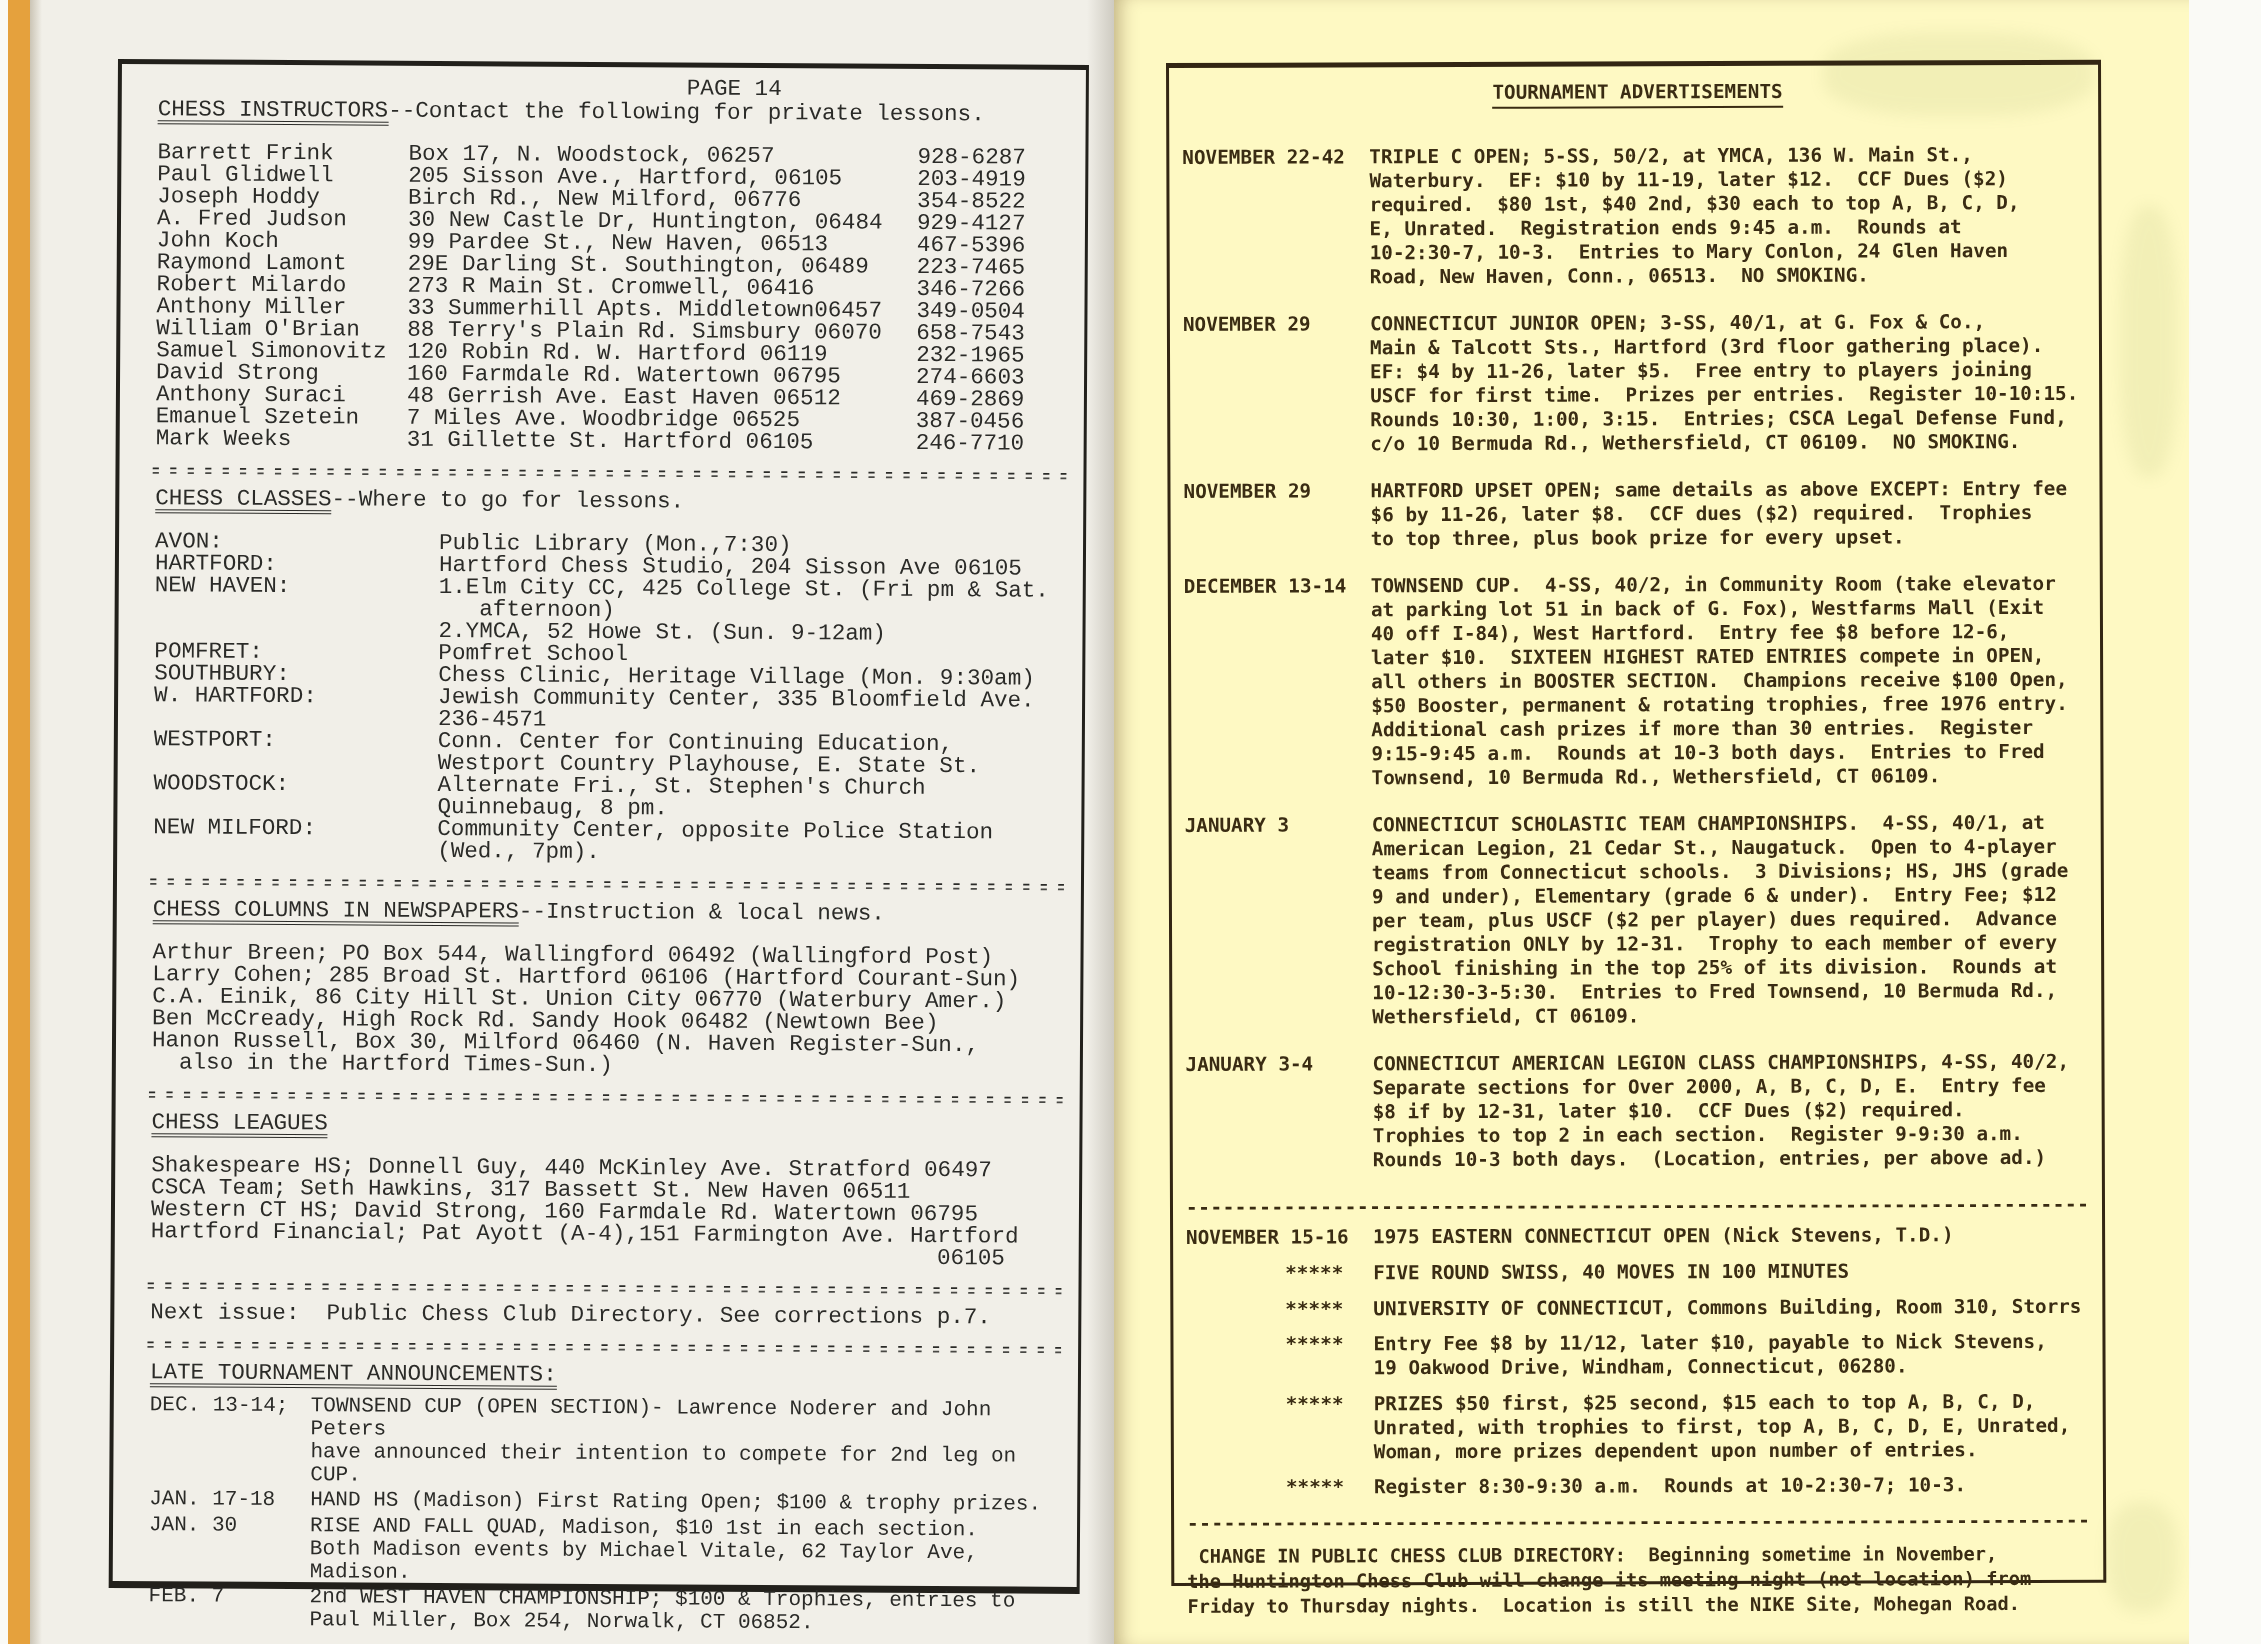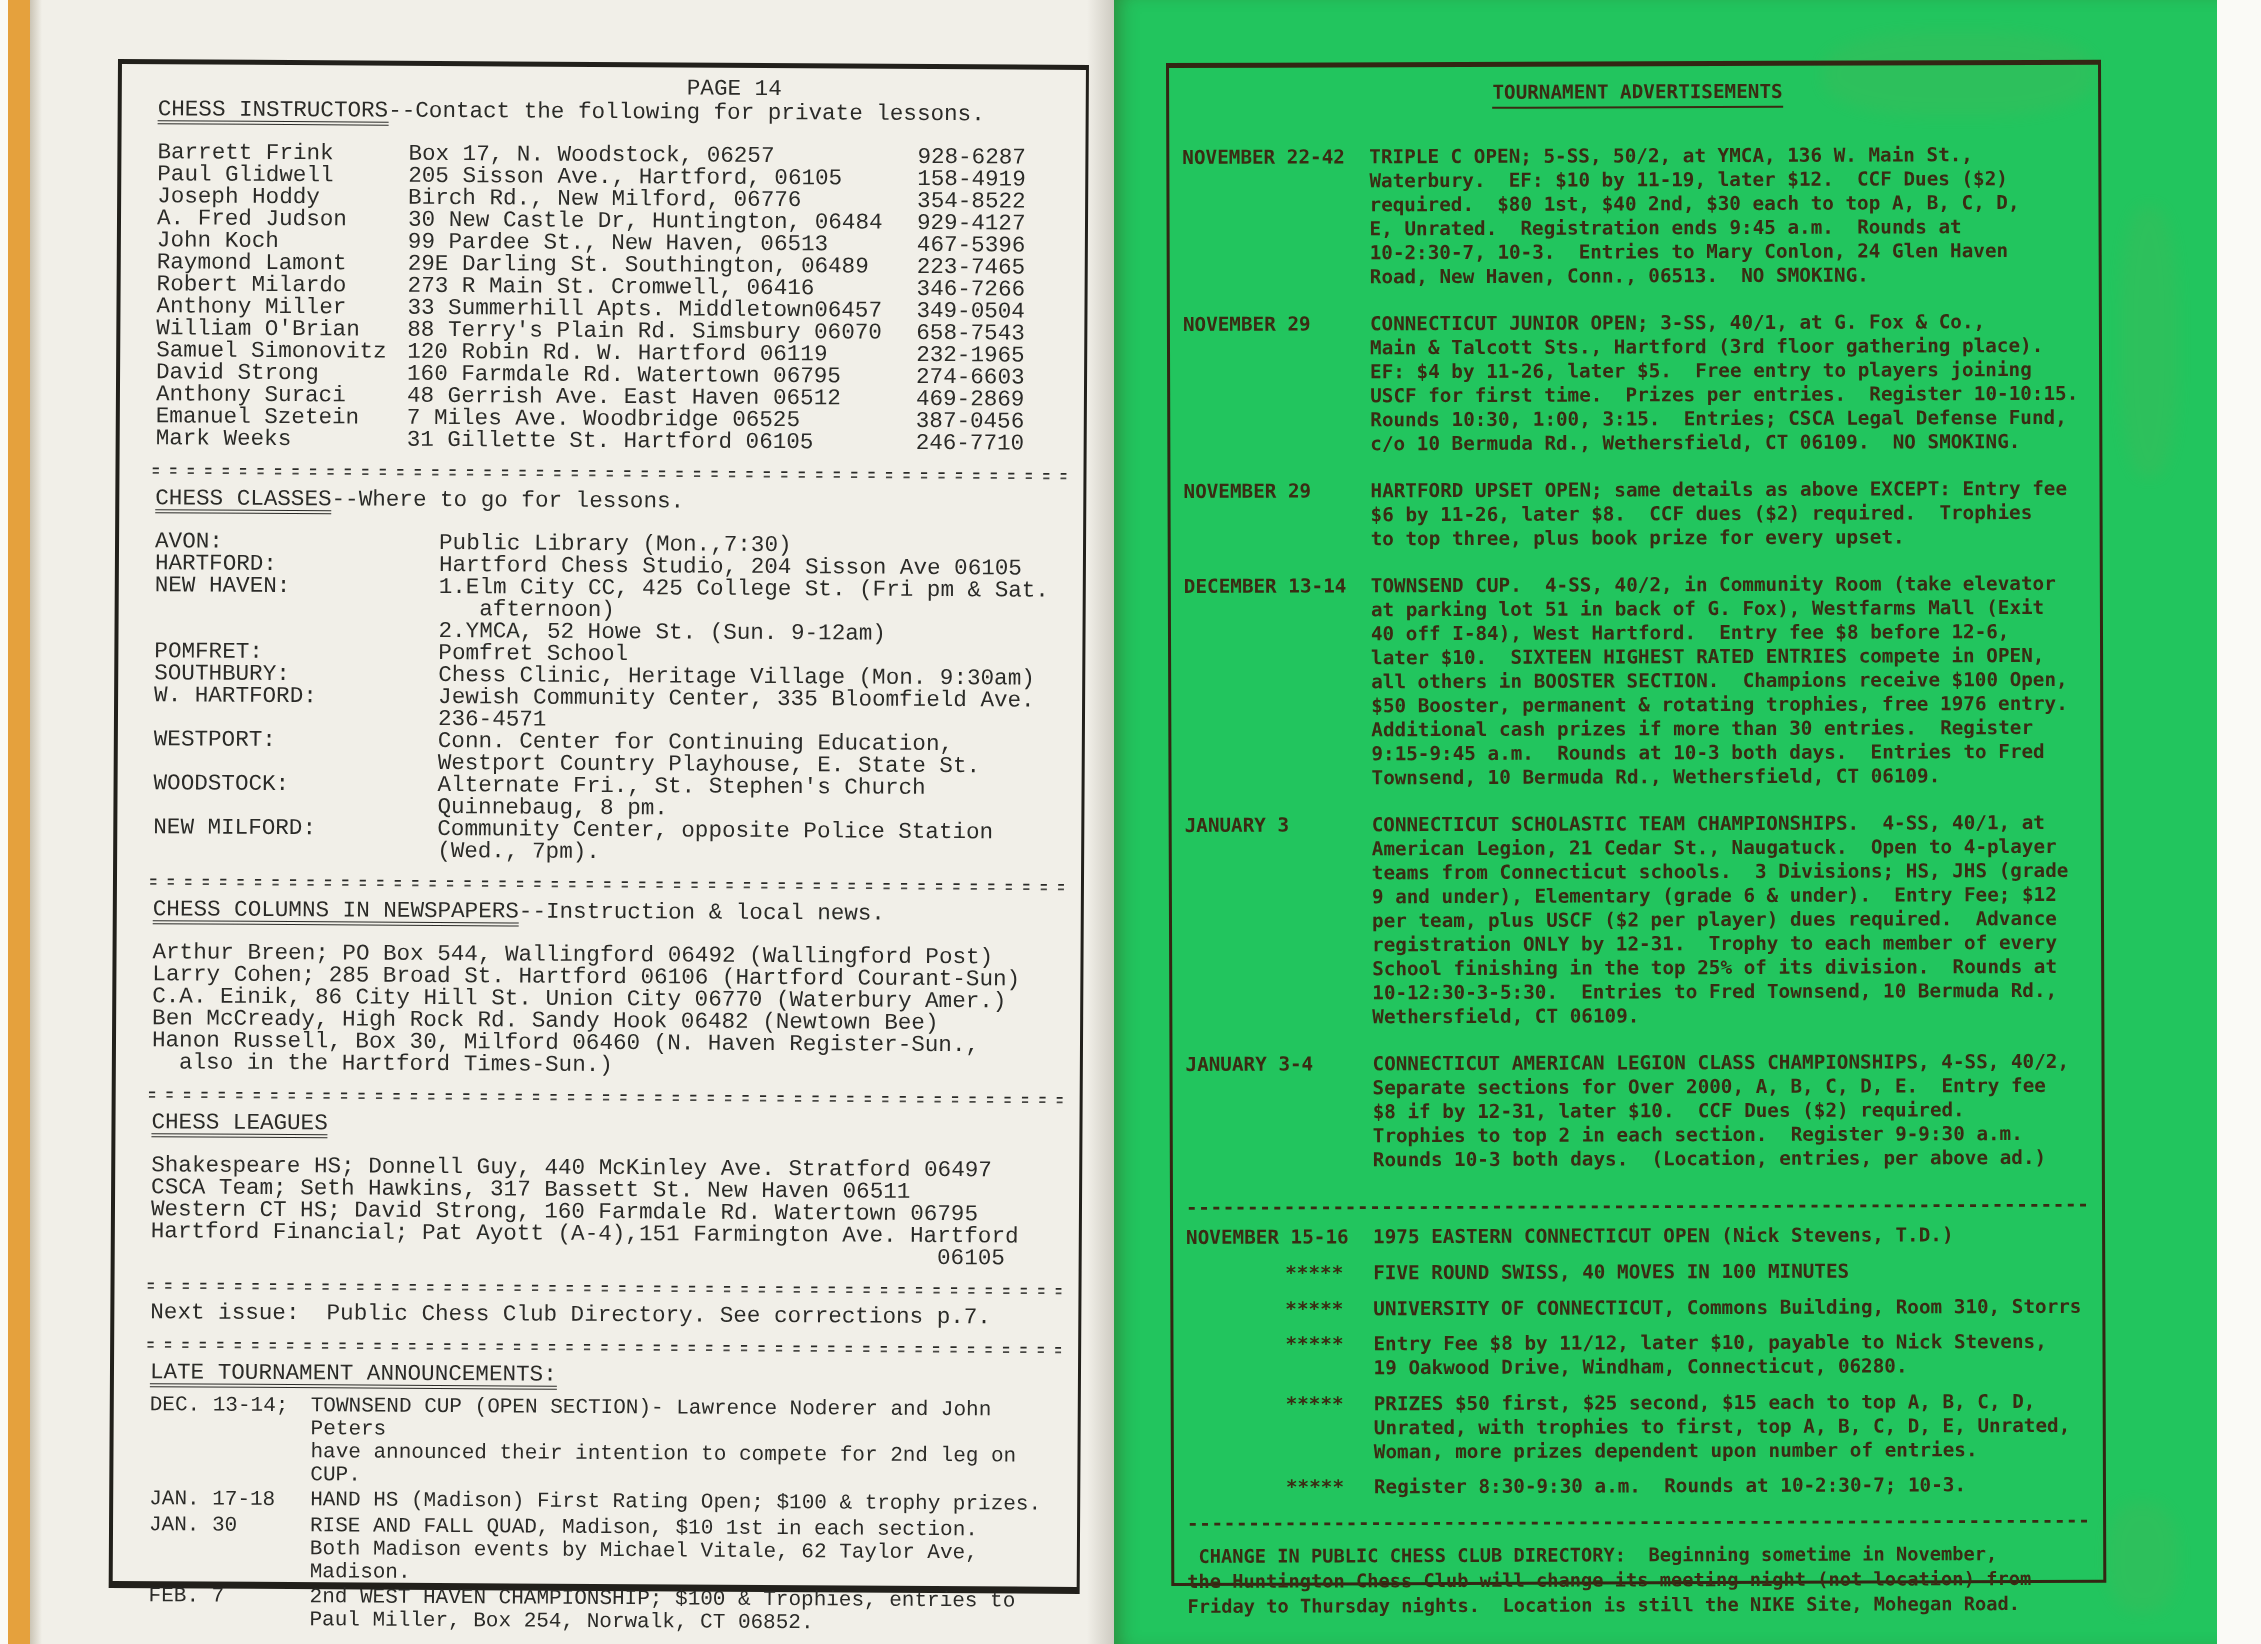--- a/index.html
+++ b/index.html
@@ -31,22 +31,22 @@
            text-shadow:0 4.5px 0 rgba(43,43,40,.85);height:22px;}
   .plainlist{margin-top:17px;}
   .plainlist .li{white-space:pre-wrap;}
   .nextissue{white-space:pre-wrap;margin:1.3px 0;}
   .late-rows{margin-top:5.2px;}
   .late-row{display:flex;align-items:flex-start;margin-bottom:2.6px;font-size:21px;line-height:23px;}
   .c-date{width:161px;flex:none;white-space:pre;}
   .c-text{flex:1;white-space:pre-wrap;}
 
   
-  .page-right{position:absolute;left:1114px;top:0;width:1075px;height:1644px;background:#22c55e;
-          box-shadow:inset 14px 0 19.3px -9px rgba(70,35,0,.35);padding-left:28px;}
+  .page-right{position:absolute;left:1114px;top:0;width:1075px;height:1644px;background:#fef9c3;
+          box-shadow:inset 14px 0 19.3px -9px rgba(70,35,0,.35);}
   .frame-right{position:absolute;left:52px;top:63px;width:935px;height:1523px;box-sizing:border-box;
           border:3.9px solid #332613;border-top-width:5.8px;
           padding:10.3px 5.2px 6.4px 13px;transform:rotate(-.2deg);transform-origin:top left;
           font-family:"DejaVu Sans Mono",monospace;font-weight:bold;
           font-size:19.3px;line-height:24px;color:#3a2c13;}
   .ad-title{text-align:center;margin-top:3.9px;}
   .u1{display:inline-block;border-bottom:2.6px solid #3a2c13;padding-bottom:1.9px;}
   .ads{margin-top:36px;}
   .ad{display:flex;align-items:flex-start;margin-bottom:23px;}
   .ad-date{width:187px;flex:none;white-space:pre;}
@@ -79,21 +79,21 @@
 
           <div class="row">
             <div class="c-name">Barrett Frink</div>
             <div class="c-addr">Box 17, N. Woodstock, 06257</div>
             <div class="c-phone">928-6287</div>
           </div>
 
           <div class="row">
             <div class="c-name">Paul Glidwell</div>
             <div class="c-addr">205 Sisson Ave., Hartford, 06105</div>
-            <div class="c-phone">158-4919</div>
+            <div class="c-phone">203-4919</div>
           </div>
 
           <div class="row">
             <div class="c-name">Joseph Hoddy</div>
             <div class="c-addr">Birch Rd., New Milford, 06776</div>
             <div class="c-phone">354-8522</div>
           </div>
 
           <div class="row">
             <div class="c-name">A. Fred Judson</div>

